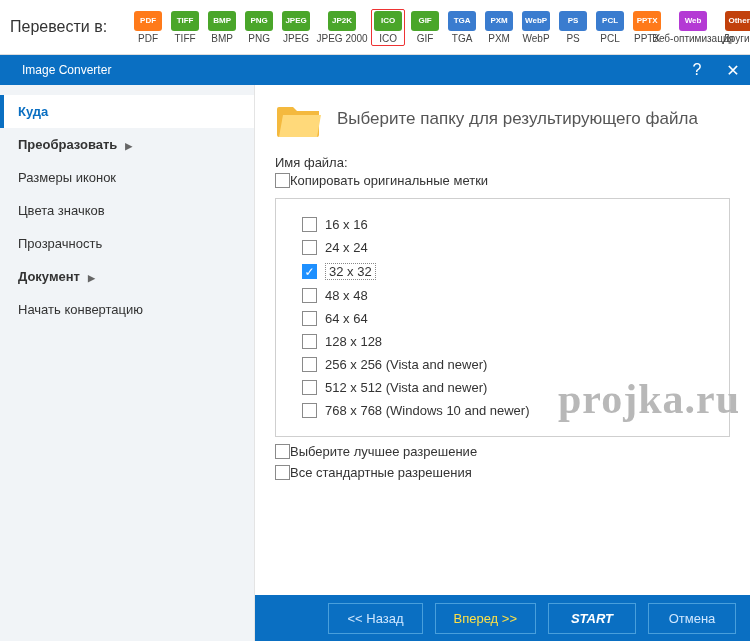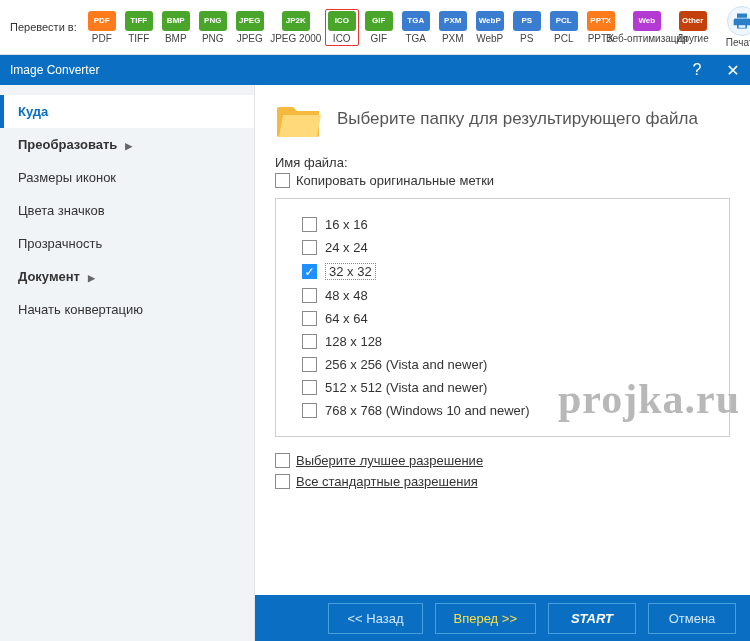--- a/index.html
+++ b/index.html
@@ -1,33 +1,33 @@
 <!DOCTYPE html>
 <html><head>
 <meta charset="utf-8">
 <style>
   * { box-sizing: border-box; margin: 0; padding: 0; font-family: "Segoe UI", Tahoma, Arial, sans-serif; }
   body { width: 750px; height: 641px; background: #fff; overflow: hidden; font-size: 13px; color: #333; position: relative; }
 
   
   .toolbar { display: flex; align-items: center; height: 55px; padding: 4px 6px 4px 10px; border-bottom: 1px solid #ddd; gap: 4px; }
-  .toolbar-label { font-size: 11px; color: #333; margin-right: 4px; white-space: nowrap; }
+  .toolbar-label { font-size: 16px; color: #333; margin-right: 20px; white-space: nowrap; }
   .fmt-list { display: flex; gap: 3px; align-items: flex-start; flex-wrap: nowrap; }
   .fmt { display: flex; flex-direction: column; align-items: center; width: 34px; cursor: pointer; padding: 1px 0; border: 1px solid transparent; }
   .fmt.wide { width: 52px; }
   .fmt.sel { border: 1px solid #e33; border-radius: 2px; }
   .fmt-badge { width: 28px; height: 20px; border-radius: 3px; display: flex; align-items: center; justify-content: center; font-size: 8px; font-weight: 700; color: #fff; }
   .fmt-txt { font-size: 10px; color: #444; margin-top: 2px; white-space: nowrap; }
   .tb-sep { width: 1px; height: 40px; background: #ddd; margin: 0 4px; }
   .tb-btn { display: flex; flex-direction: column; align-items: center; width: 44px; cursor: pointer; }
   .tb-btn .ic { width: 30px; height: 30px; border-radius: 50%; display: flex; align-items: center; justify-content: center; }
   .tb-btn-txt { font-size: 10px; color: #444; margin-top: 1px; }
 
   
-  .titlebar { height: 30px; background: #0a6fc2; color: #fff; display: flex; align-items: center; padding: 0 8px 0 10px; justify-content: center; }
+  .titlebar { height: 30px; background: #0a6fc2; color: #fff; display: flex; align-items: center; padding: 0 8px 0 22px; justify-content: center; }
   .titlebar .title { font-size: 12px; }
   .titlebar .tb-right { margin-left: auto; display: flex; gap: 18px; align-items: center; }
   .tb-icon { width: 18px; height: 18px; display: flex; align-items: center; justify-content: center; font-size: 16px; color: #fff; cursor: pointer; }
 
   
   .main { display: flex; height: calc(641px - 55px - 30px); }
   .sidebar { width: 255px; background: #f1f4f7; border-right: 1px solid #e4e4e4; padding: 10px 0; }
   .side-item { padding: 9px 18px; font-size: 13px; color: #333; cursor: pointer; display: flex; align-items: center; gap: 6px; }
   .side-item.active { background: #fff; border-left: 4px solid #0a6fc2; font-weight: 700; color: #0a6fc2; padding-left: 14px; }
   .side-item.bold { font-weight: 700; }
@@ -38,35 +38,35 @@
 
   .hdr { display: flex; align-items: center; gap: 14px; margin-bottom: 14px; }
   .hdr svg { flex: 0 0 auto; }
   .hdr-title { font-size: 17px; color: #555; text-align: center; }
 
   .fld-label { font-size: 13px; color: #333; margin-bottom: 3px; }
   .path-row { display: flex; gap: 4px; margin-bottom: 10px; }
   .path-input { flex: 1; height: 23px; border: 1px solid #a9c6e6; background: #cfe4ff; color: #0044aa; padding: 0 6px; font-size: 12px; }
   .sq { width: 23px; height: 23px; border: 1px solid #bfbfbf; background: #f7f7f7; display:flex;align-items:center;justify-content:center; font-size:12px; cursor:pointer; color:#555; }
 
-  .cb-row { display: flex; align-items: center; gap: 6px; font-size: 13px; color: #333; margin-bottom: 6px; }
+  .cb-row { display: flex; align-items: center; font-size: 13px; color: #333; margin-bottom: 6px; }
   .cb { width: 15px; height: 15px; border: 1px solid #8a8a8a; background: #fff; display:flex; align-items:center; justify-content:center; cursor:pointer; }
   .cb.checked { background: #1e90ff; border-color:#1e90ff; }
   .cb.checked::after { content: "✓"; color: #fff; font-size: 12px; line-height: 1; }
 
   .right-btns { display:flex; flex-direction:column; gap:6px; align-items:flex-end; margin-top:-4px; margin-bottom:8px; }
   .grey-btn { border:1px solid #bfbfbf; background:#f3f3f3; padding:4px 14px; font-size:12px; color:#333; cursor:pointer; }
 
   .size-panel { border:1px solid #cfcfcf; padding:14px 26px; margin-top:4px; }
   .size-row { display:flex; align-items:center; gap:8px; padding:4px 0; font-size:13px; }
   .size-row.sel span { border:1px dotted #888; padding:0 3px; }
 
   .watermark { position:absolute; right:10px; top:290px; font-size:42px; font-weight:700; color:#b8b8b8; letter-spacing:1px; pointer-events:none; user-select:none; font-family: Georgia, serif; }
 
-  .bottom-checks { margin-top:16px;text-decoration:underline; }
+  .bottom-checks { margin-top:7px; }
 
   
   .btnbar { height:46px; background:#0a6fc2; display:flex; align-items:center; justify-content:flex-end; gap:12px; padding:0 14px; }
   .nav-btn { border:1px solid #489fdc; background:#0a6fc2; color:#cfe7ff; padding:7px 18px; font-size:13px; cursor:pointer; min-width:88px; text-align:center; }
   .nav-btn.primary { color:#fde047; }
   .nav-btn.start { font-weight:700; font-style:italic; color:#fff; }
 </style>
 </head>
 <body>
 

